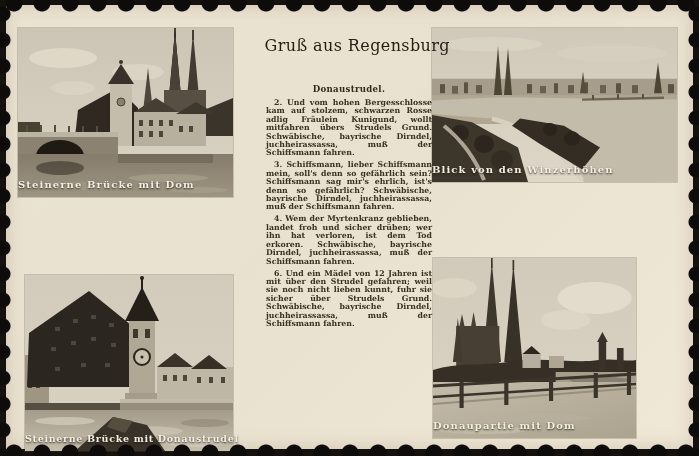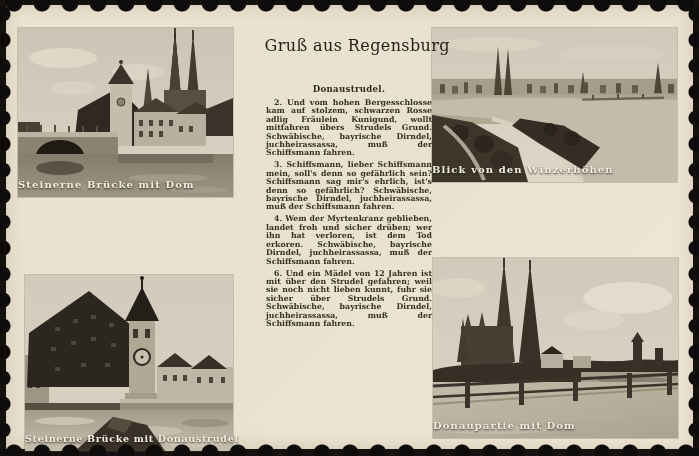--- a/index.html
+++ b/index.html
@@ -24,21 +24,21 @@
     background-size:15px 26px;background-repeat:repeat-y;}
 
   .photo{position:absolute;margin:0;padding:0;box-shadow:0 0 0 1px rgba(90,80,60,.25), inset 0 0 14px rgba(60,50,40,.35);}
   .photo svg{display:block;width:100%;height:100%;}
   .photo figcaption{position:absolute;left:0;right:0;bottom:7px;
       color:#f3eee1;font-weight:bold;font-size:10px;letter-spacing:1.1px;
       text-shadow:0 1px 2px rgba(30,25,18,.85);white-space:nowrap;}
   .photo.tl{left:18px;top:28px;width:215px;height:169px;}
   .photo.tr{left:432px;top:28px;width:245px;height:154px;}
   .photo.bl{left:25px;top:275px;width:208px;height:176px;}
-  .photo.br{left:433px;top:258px;width:245px;height:180px;}
+  .photo.br{left:433px;top:258px;width:203px;height:180px;}
   .photo.bl figcaption{font-size:9.5px;letter-spacing:.7px;}
 
   .greeting{position:absolute;left:250px;top:25px;width:200px;text-align:right;
       font-size:16px;font-weight:normal;letter-spacing:.4px;color:#241e15;}
   .song{position:absolute;left:266px;top:84px;width:166px;color:#38*2c20;}
   .song-title{text-align:center;font-weight:bold;font-size:8.6px;color:#31281d;
       letter-spacing:.3px;margin:0 0 5px 0;}
   .verse{font-size:7.8px;line-height:8.4px;font-weight:bold;color:#3a3023;
       text-align:justify;text-indent:8px;margin:0 0 3.6px 0;
       text-justify:inter-word;}

